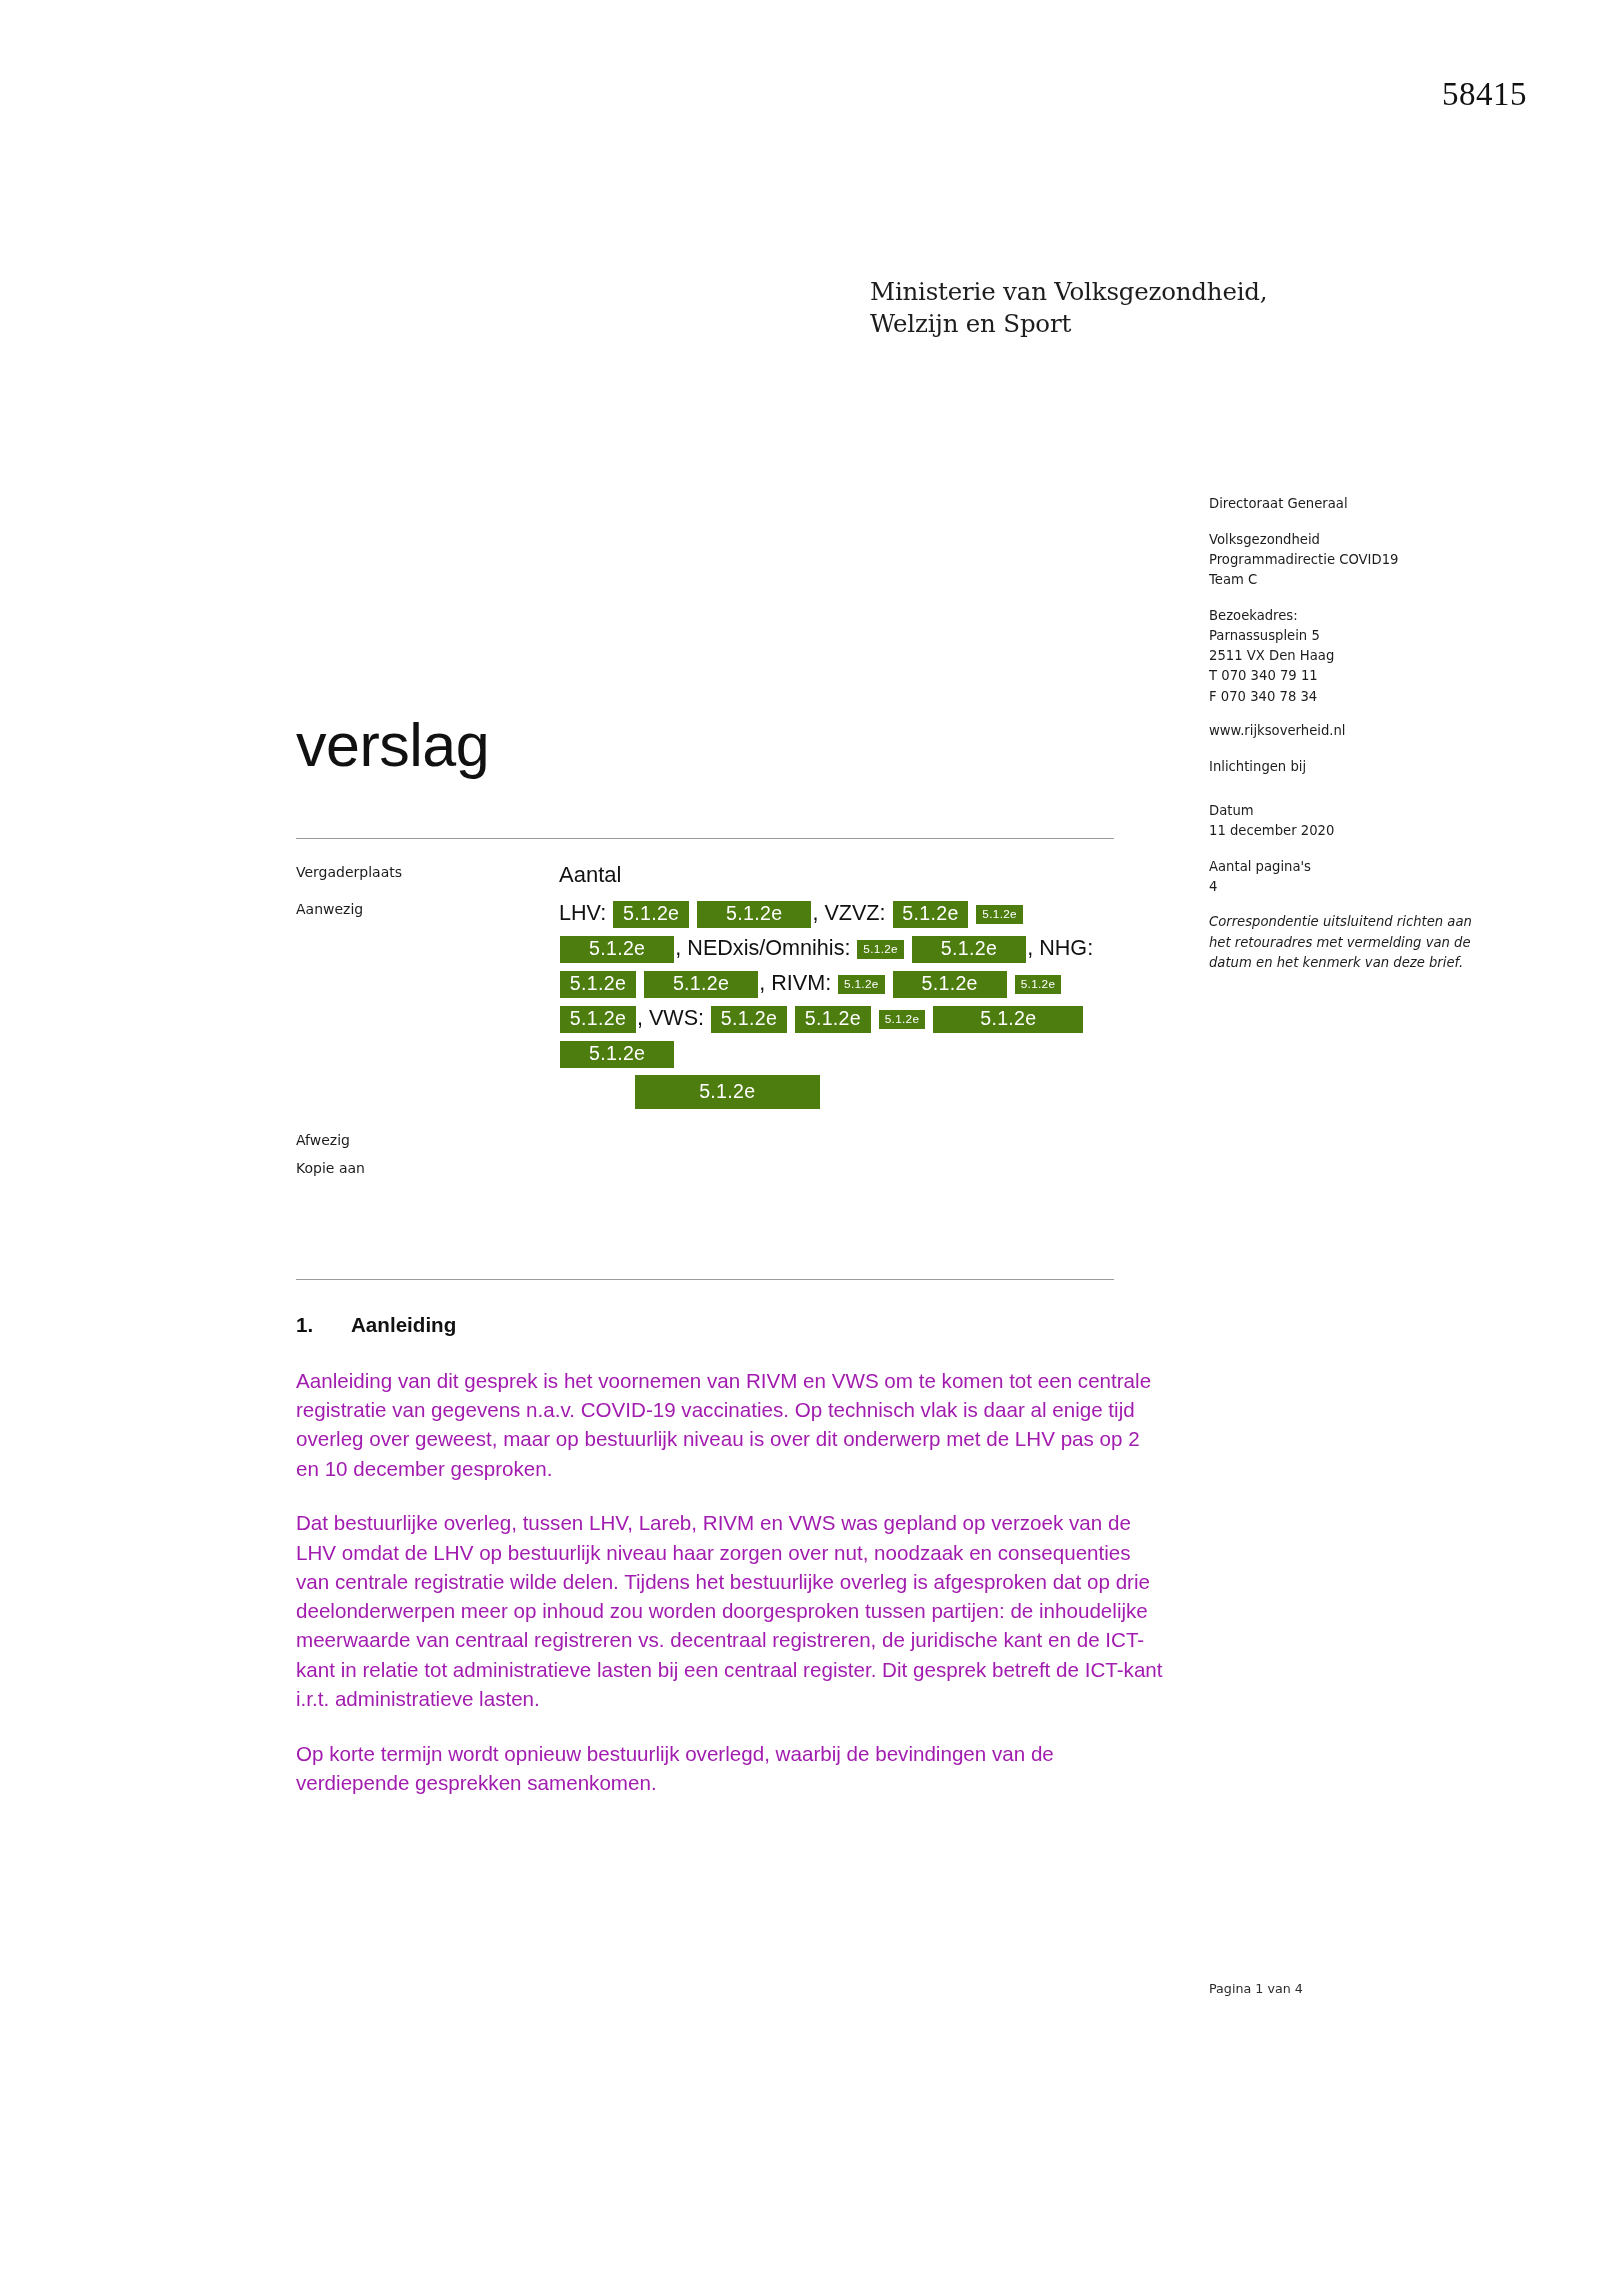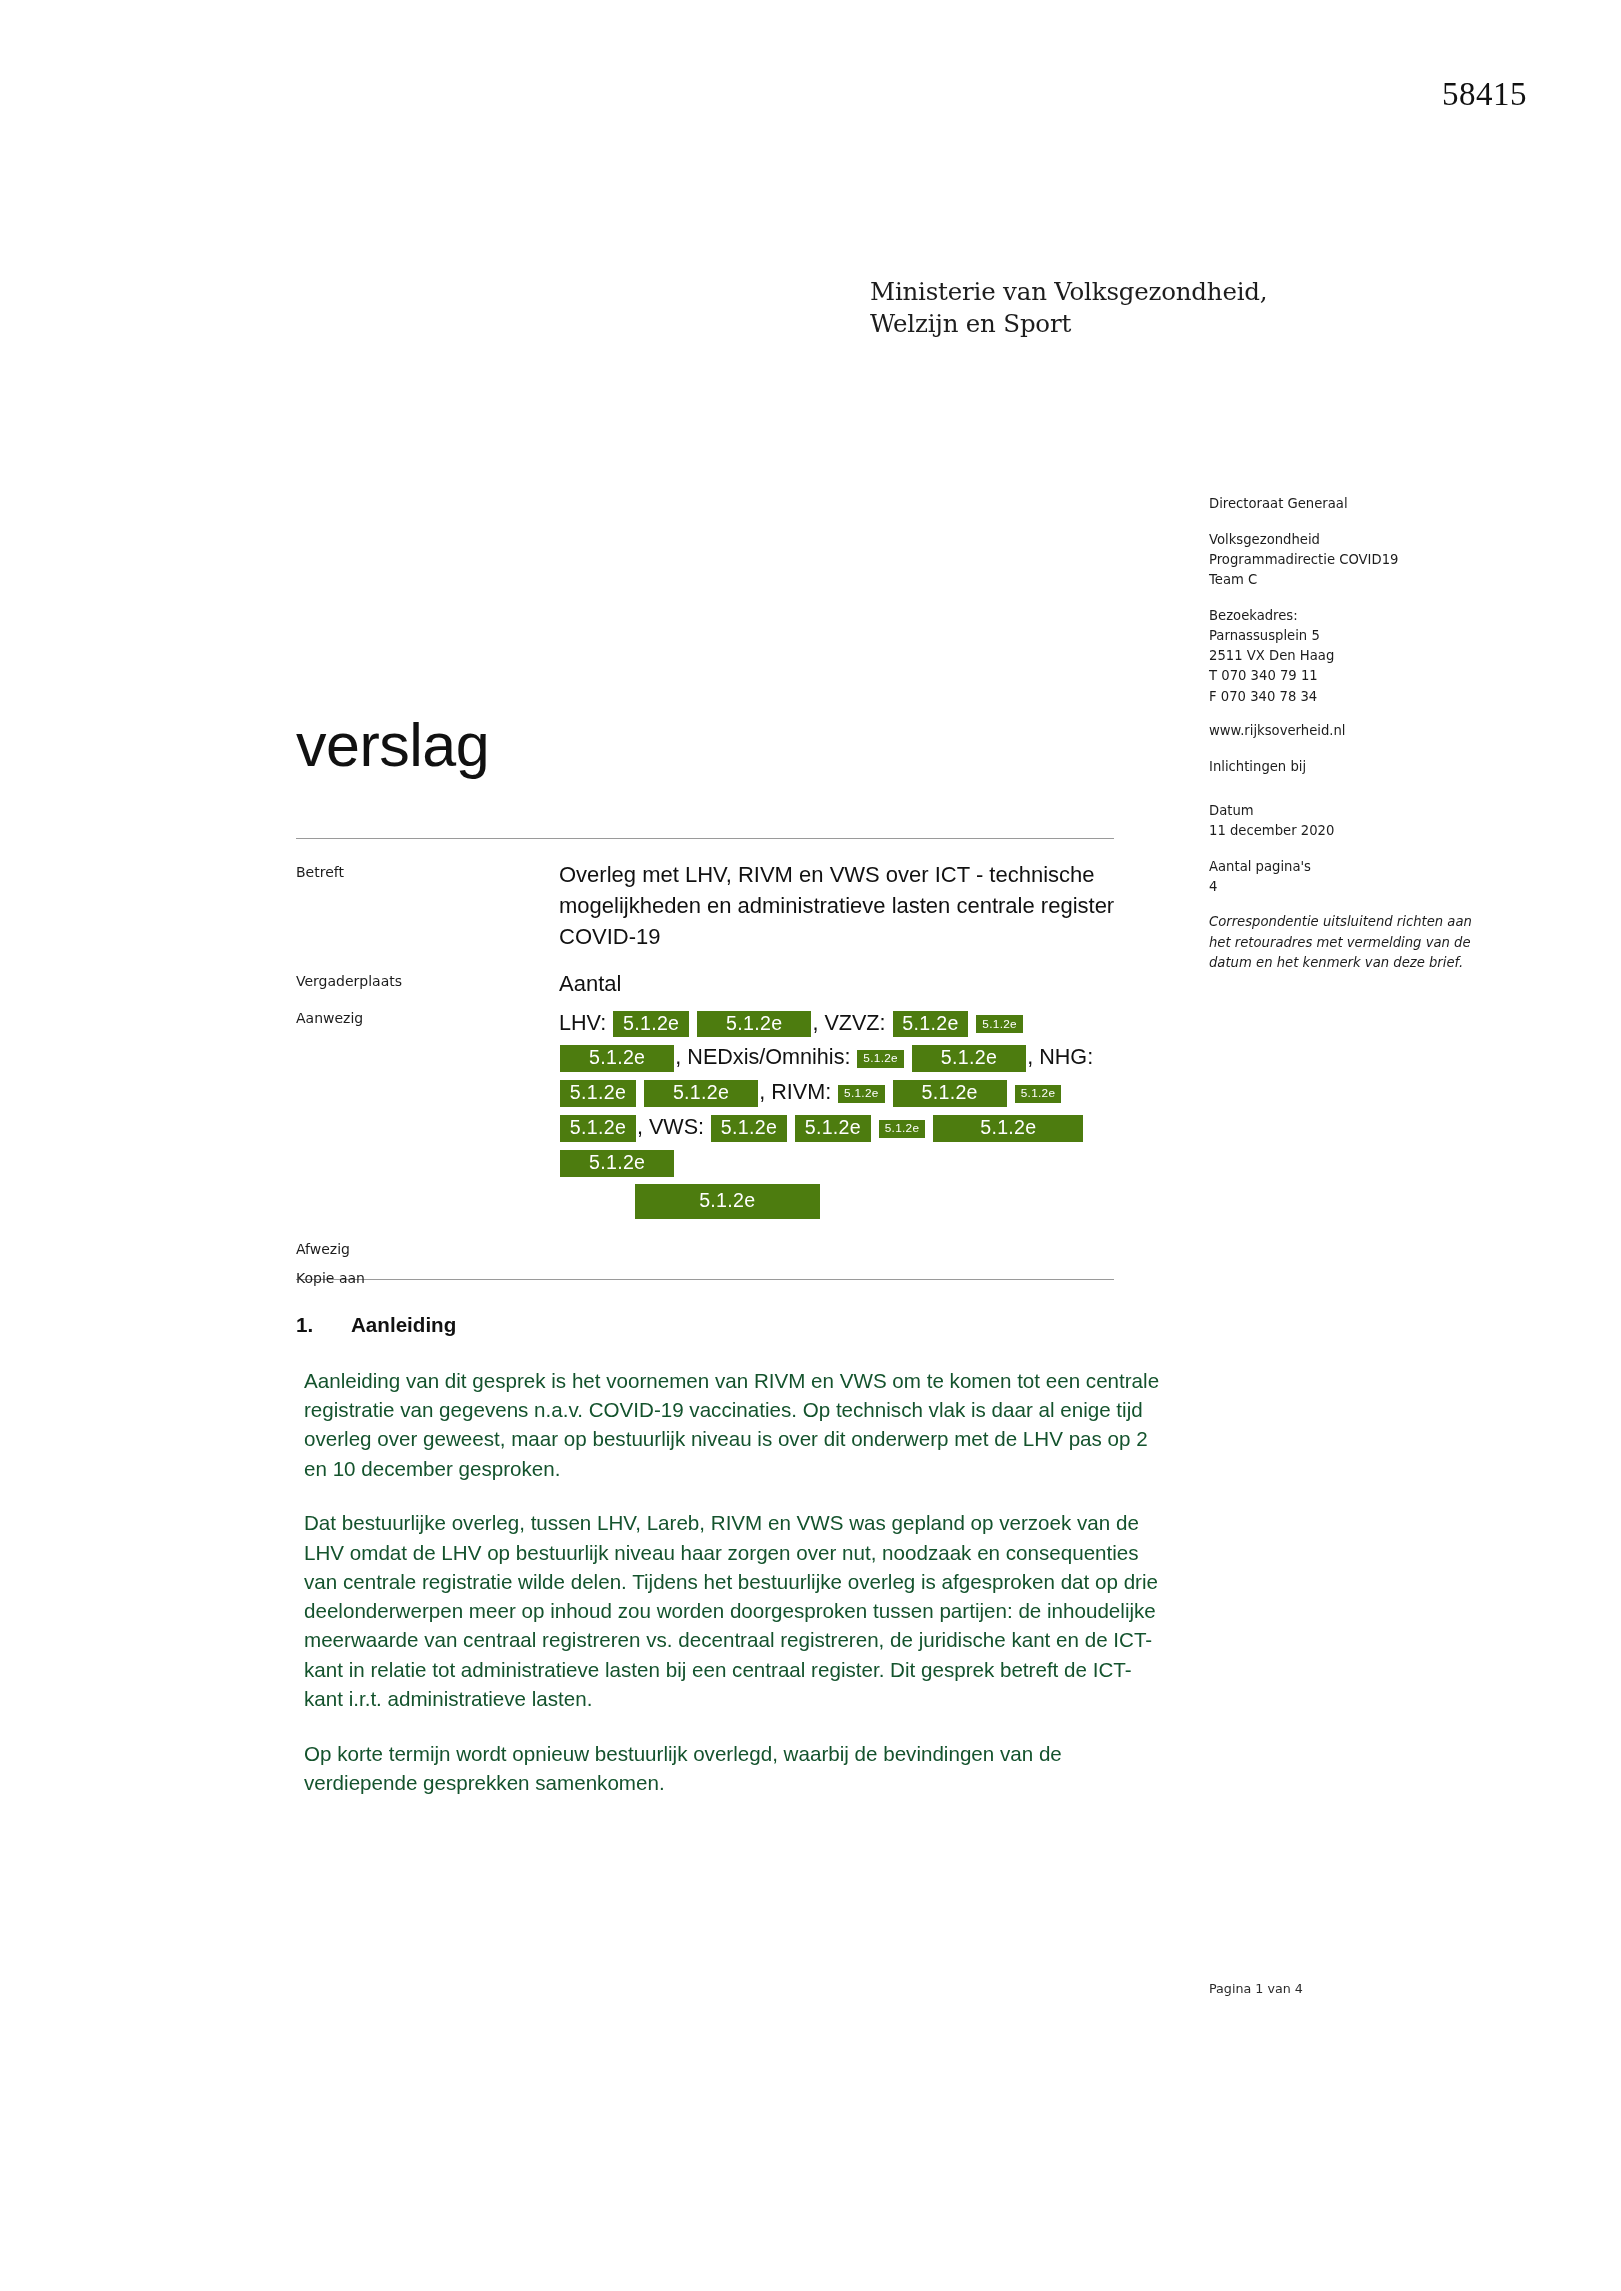--- a/index.html
+++ b/index.html
@@ -178,24 +178,23 @@
     display: flex;
     font-weight: bold;
     font-size: 20.6px;
     color: #111;
     margin-bottom: 29px;
   }
   .section-num { width: 55px; flex: 0 0 55px; }
   .para {
     font-size: 20.6px;
     line-height: 1.42;
-    color: #14532d;
+    color: #a21caf;
     margin-bottom: 25.5px;
     text-align: left;
-    margin-left: 8px;
   }
   .para:last-child { margin-bottom: 0; }
 
   
   .footer-page {
     position: absolute;
     left: 1209px;
     top: 1981px;
     font-family: "DejaVu Sans", sans-serif;
     font-size: 12.7px;
@@ -252,24 +251,20 @@
     <div class="italic">Correspondentie uitsluitend richten aan het retouradres met vermelding van de datum en het kenmerk van deze brief.</div>
   </div>
 
   <div class="doc-title">verslag</div>
 
   <div class="rule top"></div>
   <div class="rule bottom"></div>
 
   <div class="meta-table">
 
-    <div class="mrow row-betreft">
-      <div class="mlabel">Betreft</div>
-      <div class="mvalue">Overleg met LHV, RIVM en VWS over ICT - technische mogelijkheden en administratieve lasten centrale register COVID-19</div>
-    </div>
 
 
     <div class="mrow row-plaats">
       <div class="mlabel">Vergaderplaats</div>
       <div class="mvalue">Aantal</div>
     </div>
 
     <div class="mrow row-aanwezig">
       <div class="mlabel">Aanwezig</div>
       <div class="mvalue attendees" id="attendees-value"><span>LHV: </span><span class="redact r-md">5.1.2e</span> <span class="redact r-lg">5.1.2e</span><span>, </span><span>VZVZ: </span><span class="redact r-md">5.1.2e</span> <span class="redact r-sm">5.1.2e</span> <span class="redact r-lg">5.1.2e</span><span>, </span><span>NEDxis/Omnihis: </span><span class="redact r-sm">5.1.2e</span> <span class="redact r-lg">5.1.2e</span><span>, </span><span>NHG: </span><span class="redact r-md">5.1.2e</span> <span class="redact r-lg">5.1.2e</span><span>, </span><span>RIVM: </span><span class="redact r-sm">5.1.2e</span> <span class="redact r-lg">5.1.2e</span> <span class="redact r-sm">5.1.2e</span> <span class="redact r-md">5.1.2e</span><span>, </span><span>VWS: </span><span class="redact r-md">5.1.2e</span> <span class="redact r-md">5.1.2e</span> <span class="redact r-sm">5.1.2e</span> <span class="redact r-xl">5.1.2e</span> <span class="redact r-lg">5.1.2e</span> <span class="redact r-block">5.1.2e</span></div>

